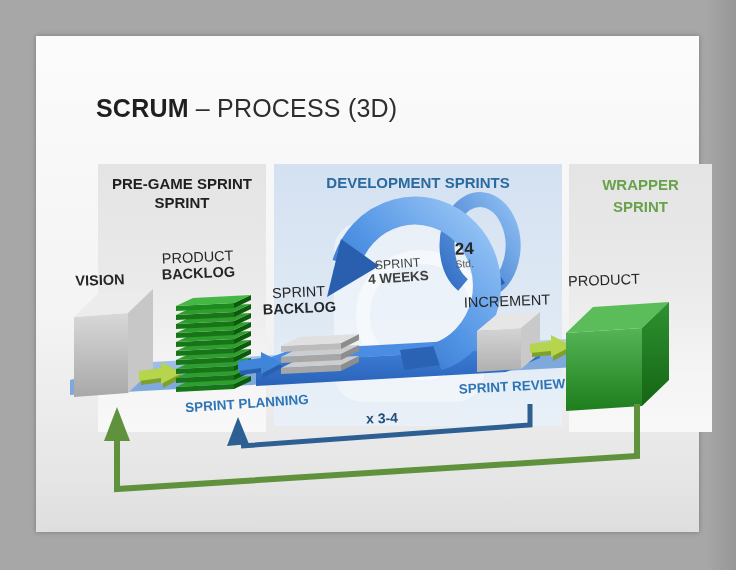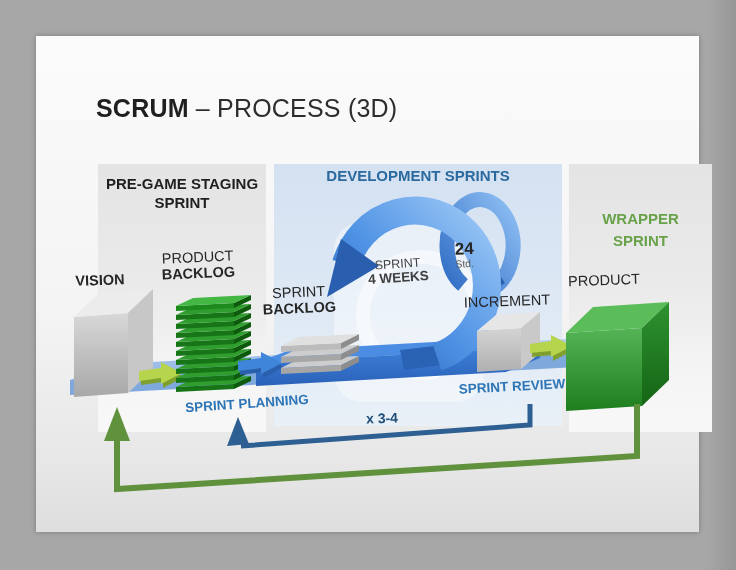--- a/index.html
+++ b/index.html
@@ -30,22 +30,22 @@
   .panel-mid{
     left:238px;width:288px;height:262px;
     background:linear-gradient(180deg,#d4e1f1 0%,#dde8f4 50%,#e9f0f8 100%);
   }
   .panel-right{
     left:533px;width:143px;
     background:linear-gradient(180deg,#e4e4e4 0%,#eaeaea 45%,#f5f5f5 80%,#f8f8f8 100%);
   }
   .panel-h{font-weight:bold;font-size:15px;line-height:19px;padding-top:10px;}
   .panel-h.dark{color:var(--header-black);}
-  .panel-h.blue{color:var(--header-blue);padding-top:2px;}
-  .panel-h.green{color:var(--header-green);line-height:22px;margin-top:34px;}
+  .panel-h.blue{color:var(--header-blue);padding-top:9px;}
+  .panel-h.green{color:var(--header-green);line-height:22px;}
   .wm-square{
     position:absolute;left:298px;top:186px;width:150px;height:180px;
     border-radius:28px;background:rgba(255,255,255,.42);
   }
   .wm-ring{
     position:absolute;left:320px;top:214px;width:102px;height:102px;border-radius:50%;
     border:14px solid rgba(255,255,255,.5);
   }
   svg.diagram{position:absolute;left:0;top:0;}
   .lbl{position:absolute;text-align:center;color:var(--label-black);font-size:14.5px;line-height:16px;}
@@ -71,21 +71,21 @@
 <div class="stage">
   <div class="slide">
 
     <div class="title">
       <span class="t-bold">SCRUM</span>
       <span class="t-rest">– PROCESS (3D)</span>
     </div>
 
     <div class="panel panel-left">
       <div class="panel-h dark">
-        <div>PRE-GAME STAGING</div>
+        <div>PRE-GAME SPRINT</div>
         <div>SPRINT</div>
       </div>
     </div>
 
     <div class="panel panel-mid">
       <div class="panel-h blue">DEVELOPMENT SPRINTS</div>
     </div>
 
     <div class="panel panel-right">
       <div class="panel-h green">

